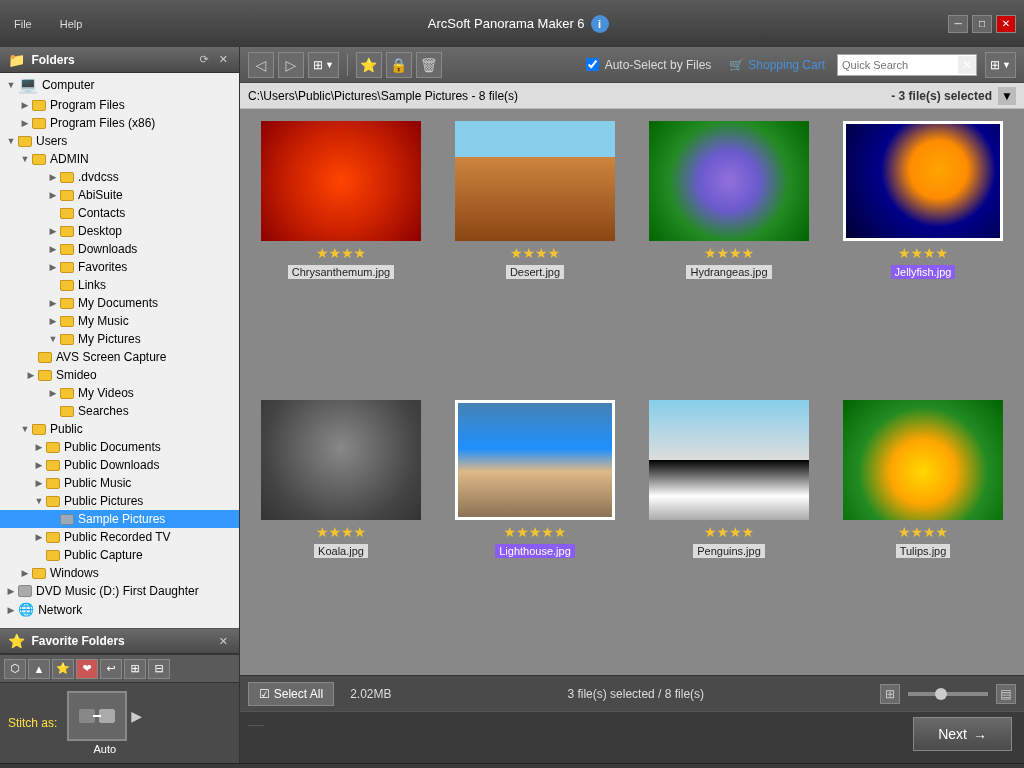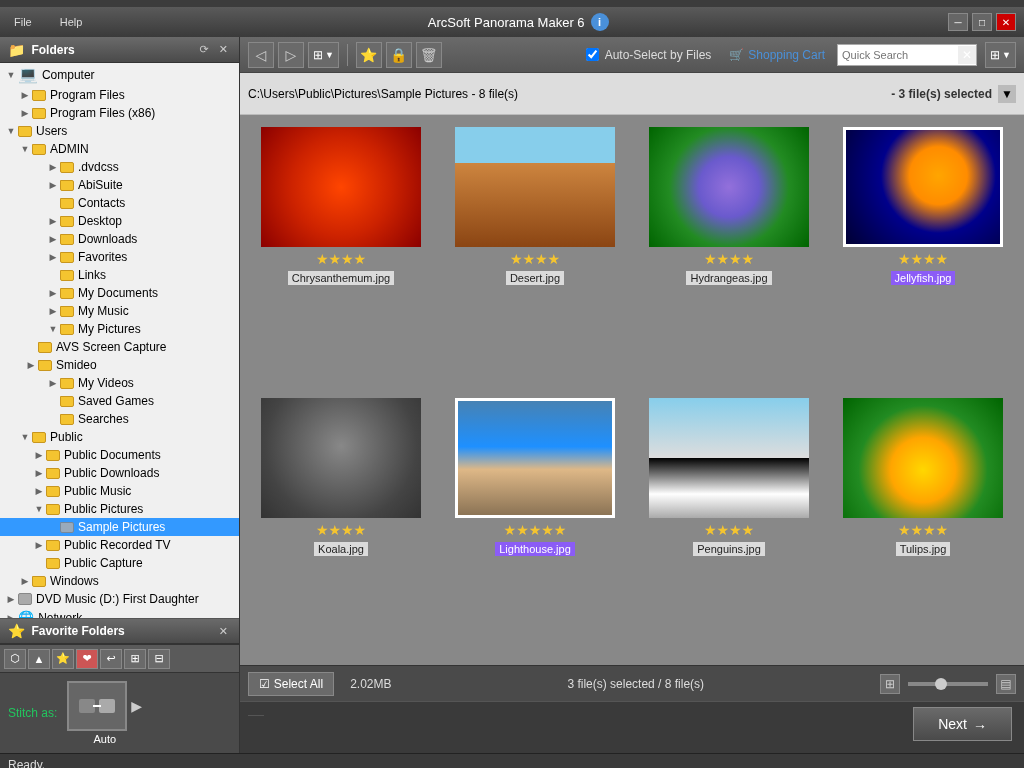--- a/index.html
+++ b/index.html
@@ -1,19 +1,19 @@
 <!DOCTYPE html>
 <html><head>
   <meta charset="utf-8">
   <style>
     * { box-sizing: border-box; margin: 0; padding: 0; }
     body { font-family: 'Segoe UI', Tahoma, sans-serif; font-size: 12px; background: #3c3c3c; color: #fff; width: 1024px; height: 768px; overflow: hidden; }
 
     
-    #title-bar { background: linear-gradient(to bottom, #5a5a5a, #3a3a3a); height: 30px; display: flex; align-items: center; justify-content: space-between; padding: 0 8px; margin-top: 7px; }
+    #title-bar { background: linear-gradient(to bottom, #5a5a5a, #3a3a3a); height: 47px; display: flex; align-items: center; justify-content: space-between; padding: 0 8px; }
     #title-bar-left { display: flex; align-items: center; gap: 16px; font-size: 11px; color: #ccc; }
     #title-bar-center { font-size: 13px; color: #fff; font-weight: 500; display: flex; align-items: center; gap: 6px; }
     #title-bar-right { display: flex; gap: 4px; }
     .title-btn { width: 20px; height: 18px; background: #666; border: 1px solid #888; color: #fff; font-size: 10px; cursor: pointer; display: flex; align-items: center; justify-content: center; }
     .title-btn.close { background: #c00; }
     .info-circle { background: #4a90d9; border-radius: 50%; width: 18px; height: 18px; display: flex; align-items: center; justify-content: center; font-size: 11px; font-weight: bold; color: #fff; }
     .menu-item { color: #ddd; cursor: pointer; padding: 2px 6px; }
 
     
     #main { display: flex; height: calc(768px - 52px); }
@@ -60,21 +60,21 @@
     .toolbar-sep { width: 1px; height: 22px; background: #888; margin: 0 4px; }
     .toolbar-dropdown { display: flex; align-items: center; background: #6a6a6a; border: 1px solid #888; height: 26px; padding: 0 4px; cursor: pointer; gap: 2px; }
     #auto-select { display: flex; align-items: center; gap: 6px; margin-left: auto; color: #ddd; font-size: 12px; }
     #auto-select input[type=checkbox] { cursor: pointer; }
     #shopping-cart { display: flex; align-items: center; gap: 4px; color: #4a90d9; font-size: 12px; cursor: pointer; margin-left: 12px; }
     #search-box { display: flex; align-items: center; background: #fff; border: 1px solid #aaa; height: 22px; margin-left: 8px; }
     #search-box input { border: none; outline: none; font-size: 11px; width: 120px; padding: 0 4px; background: transparent; }
     .search-icon-btn { width: 18px; height: 18px; display: flex; align-items: center; justify-content: center; cursor: pointer; background: #eee; }
 
     
-    #path-bar { background: #ddd; color: #000; height: 42px; display: flex; align-items: center; padding: 0 8px; font-size: 12px; border-bottom: 1px solid #bbb; gap: 6px; }
+    #path-bar { background: #ddd; color: #000; height: 26px; display: flex; align-items: center; padding: 0 8px; font-size: 12px; border-bottom: 1px solid #bbb; gap: 6px; }
     #path-text { flex: 1; }
     #path-selected { font-weight: bold; color: #333; }
     #path-dropdown { width: 18px; height: 18px; background: #bbb; display: flex; align-items: center; justify-content: center; cursor: pointer; }
 
     
     #image-grid { flex: 1; background: #888; padding: 12px; display: grid; grid-template-columns: repeat(4, 1fr); gap: 16px; overflow-y: auto; }
     .image-item { display: flex; flex-direction: column; align-items: center; gap: 4px; }
     .image-thumb-placeholder { width: 160px; height: 120px; display: flex; align-items: center; justify-content: center; font-size: 10px; color: #ccc; overflow: hidden; }
     .star-rating { color: #f4c430; font-size: 14px; }
     .image-name { font-size: 11px; color: #222; background: rgba(255,255,255,0.7); padding: 1px 4px; }
@@ -254,25 +254,20 @@
         <div class="folder-icon-sm"></div>
         <span class="item-label">Smideo</span>
       </div>
 
       <div class="tree-item indent4">
         <span class="expand-icon">▶</span>
         <div class="folder-icon-sm"></div>
         <span class="item-label">My Videos</span>
       </div>
 
-      <div class="tree-item indent4">
-        <span class="expand-icon"></span>
-        <div class="folder-icon-sm"></div>
-        <span class="item-label">Saved Games</span>
-      </div>
 
       <div class="tree-item indent4">
         <span class="expand-icon"></span>
         <div class="folder-icon-sm"></div>
         <span class="item-label">Searches</span>
       </div>
 
       <div class="tree-item indent2">
         <span class="expand-icon">▼</span>
         <div class="folder-icon-sm"></div>
@@ -354,21 +349,21 @@
       <div class="fav-btn">⬡</div>
       <div class="fav-btn">▲</div>
       <div class="fav-btn">⭐</div>
       <div class="fav-btn" style="background:#c55;">❤</div>
       <div class="fav-btn">↩</div>
       <div class="fav-btn">⊞</div>
       <div class="fav-btn">⊟</div>
     </div>
 
     <div id="stitch-area">
-      <span style="font-size:12px; color:#22c55e;">Stitch as:</span>
+      <span style="font-size:12px; color:#fde047;">Stitch as:</span>
       <div style="display:flex; flex-direction:column; align-items:center;">
         <div style="display:flex; align-items:center; gap:4px;">
           <div id="stitch-icon">
             <svg width="40" height="30" viewBox="0 0 40 30">
               <rect x="2" y="8" width="16" height="14" fill="#888" rx="2"></rect>
               <rect x="22" y="8" width="16" height="14" fill="#aaa" rx="2"></rect>
               <path d="M16 15 L24 15" stroke="#fff" stroke-width="2"></path>
             </svg>
           </div>
           <span class="stitch-arrow">▶</span>

